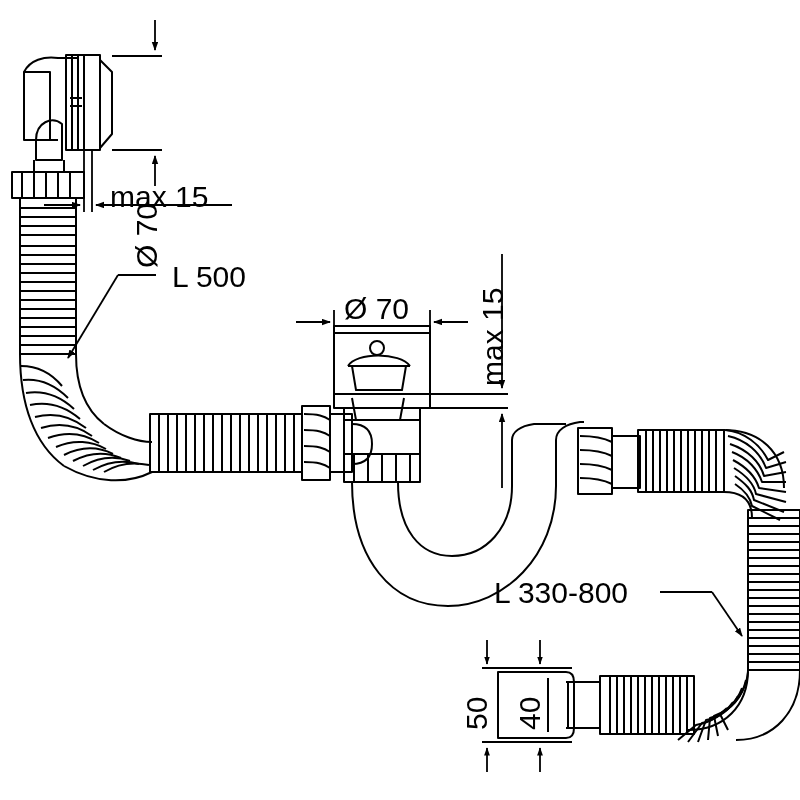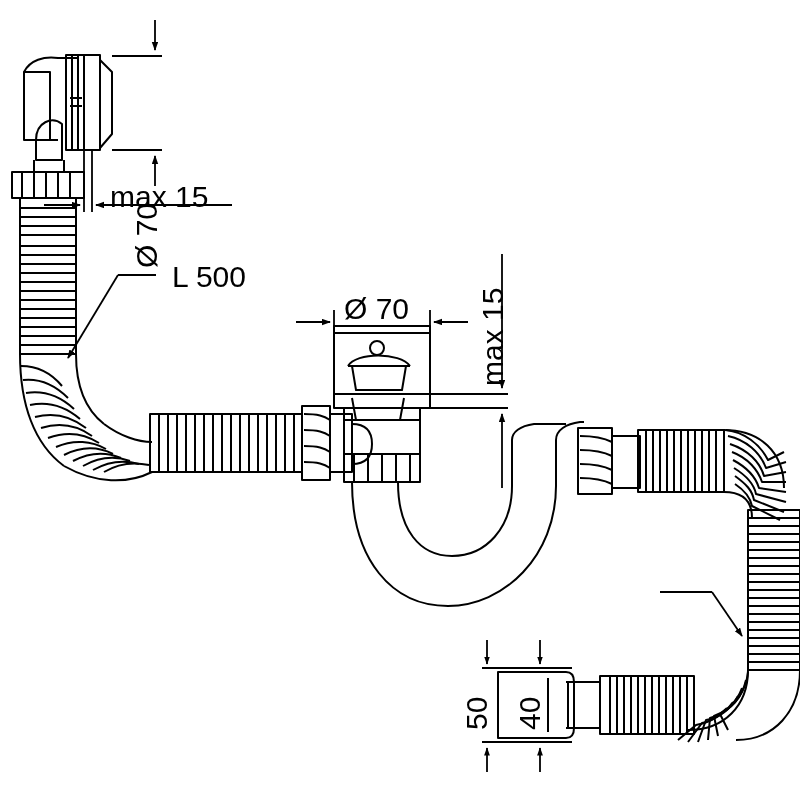--- a/index.html
+++ b/index.html
@@ -260,18 +260,19 @@
 <div class="lbl rot90" style="left:132px; top:268px; font-size:30px;">Ø 70</div>
 
 <div class="lbl" style="left:110px; top:182px; font-size:30px;">max 15</div>
 
 <div class="lbl" style="left:160px; top:262px; font-size:30px;margin-left:12px;">L 500</div>
 
 <div class="lbl" style="left:344px; top:294px; font-size:30px;">Ø 70</div>
 
 <div class="lbl rot90" style="left:478px; top:386px; font-size:30px;">max 15</div>
 
+<div class="lbl" style="left:494px; top:578px; font-size:30px;">L 330-800</div>
 
 <div class="lbl rot90" style="left:462px; top:730px; font-size:30px;">50</div>
 
 <div class="lbl rot90" style="left:515px; top:730px; font-size:30px;">40</div>
 
 </div>
 
 </body></html>

